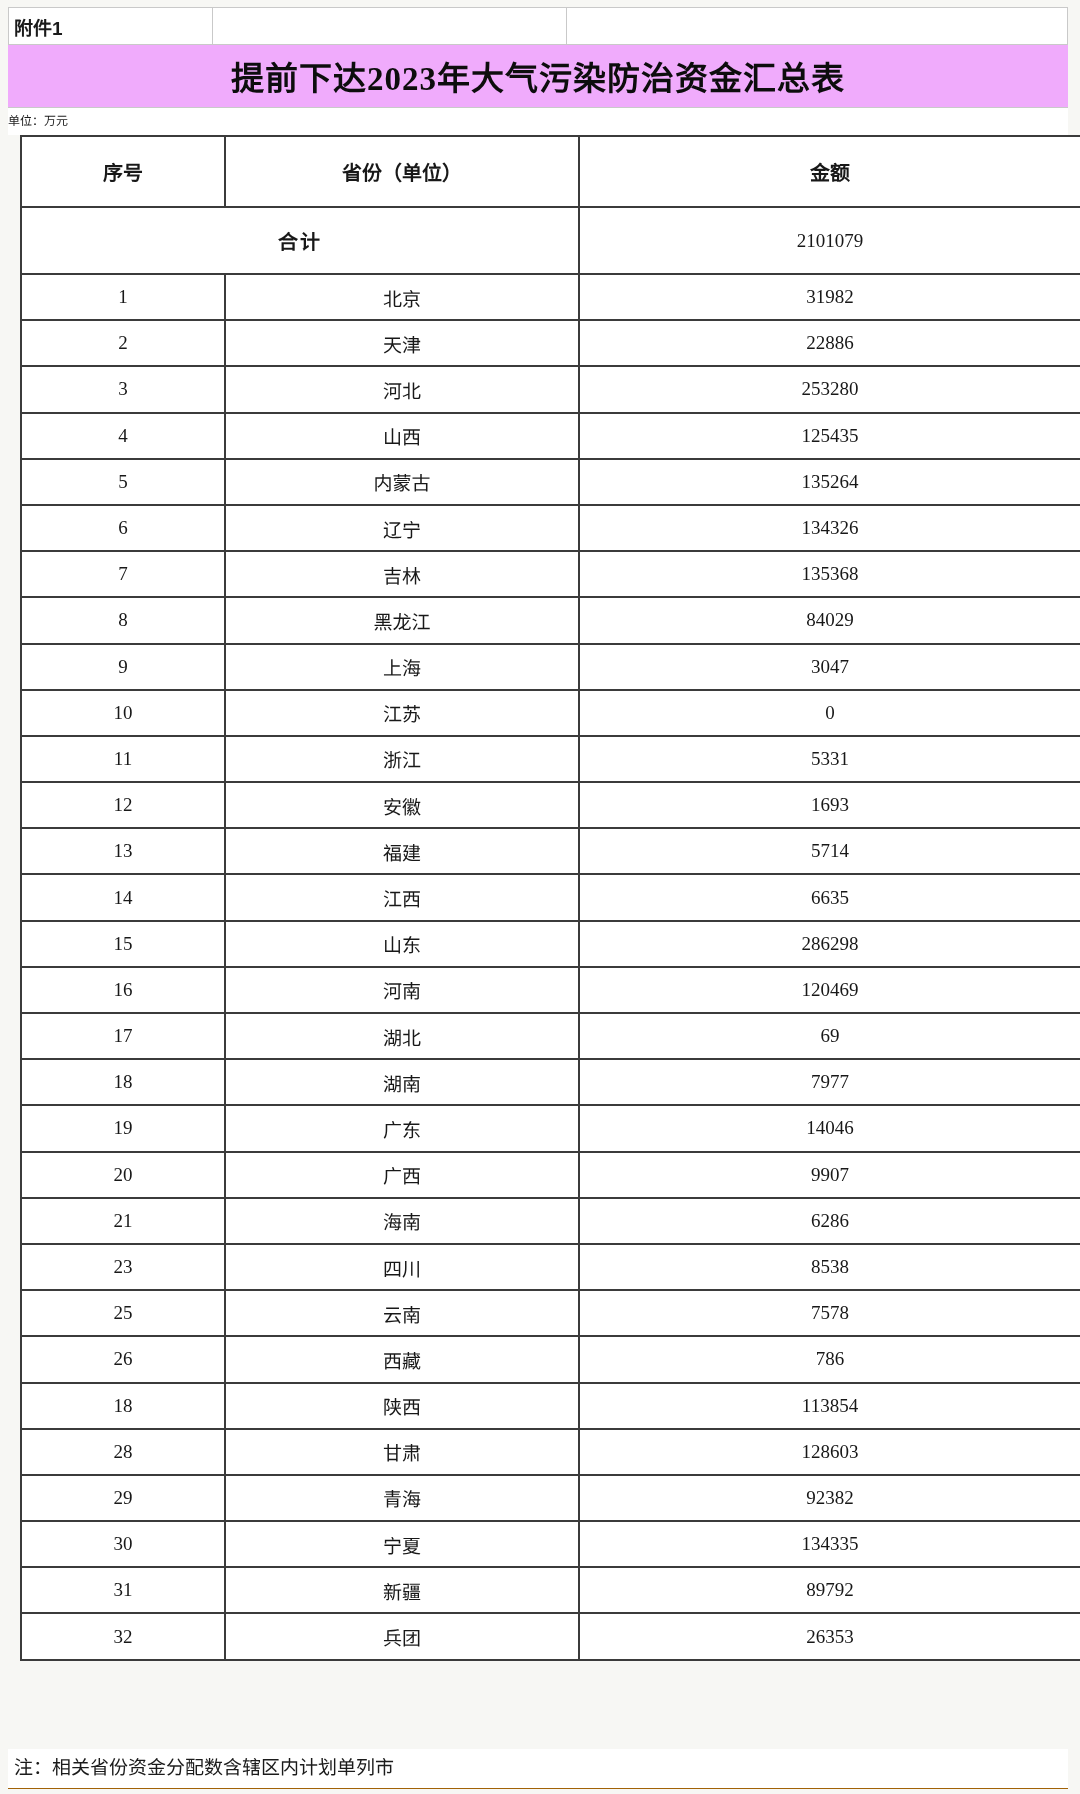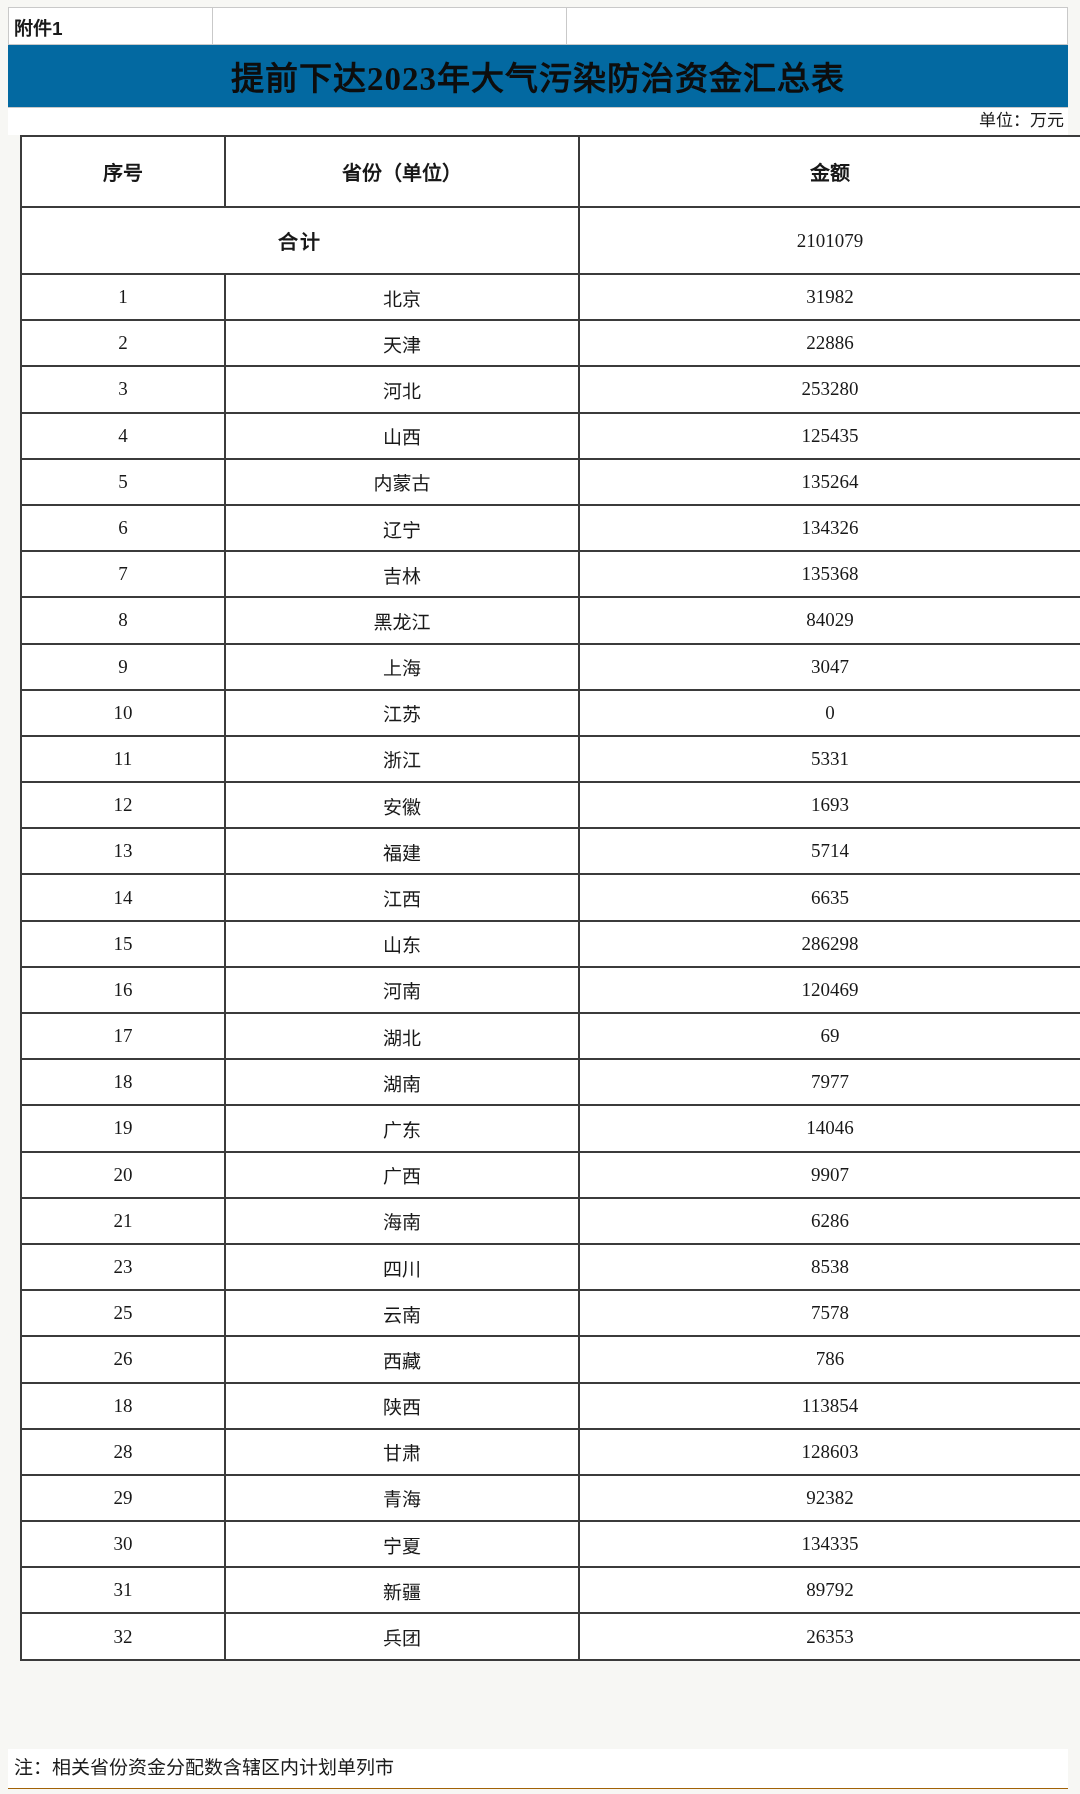--- a/index.html
+++ b/index.html
@@ -33,41 +33,40 @@
   }
   .toprow .tc1 { width: 204px; font-family: "Liberation Sans", "DejaVu Sans", sans-serif;
     font-size: 19px; font-weight: 600; display: flex; align-items: center; padding-left: 5px; }
   .toprow .tc2 { width: 354px; }
   .toprow .tc3 { flex: 1; border-right: none; }
   
   .titlerow {
     position: absolute;
     left: 8px; top: 45px;
     width: 1060px; height: 63px;
-    background: #0369a1;
+    background: #f0abfc;
     border-bottom: 1px solid #c9c9c9;
     box-sizing: border-box;
     display: flex; align-items: center; justify-content: center;
   }
   .titlerow h1 {
     margin: 0;
     font-size: 33px;
     font-weight: 700;
     letter-spacing: 1px;
     color: #0d0d0d;
   }
   
   .unitrow {
     position: absolute;
     left: 8px; top: 108px;
     width: 1060px; height: 27px;
     background: #ffffff;
     box-sizing: border-box;
-    text-align: right;
-    font-size: 17px;
+    font-size: 12px;
     line-height: 26px;
     padding-right: 4px;
   }
   
   table.main {
     position: absolute;
     left: 20px; top: 135px;
     width: 1060px;
     border-collapse: collapse;
     table-layout: fixed;

